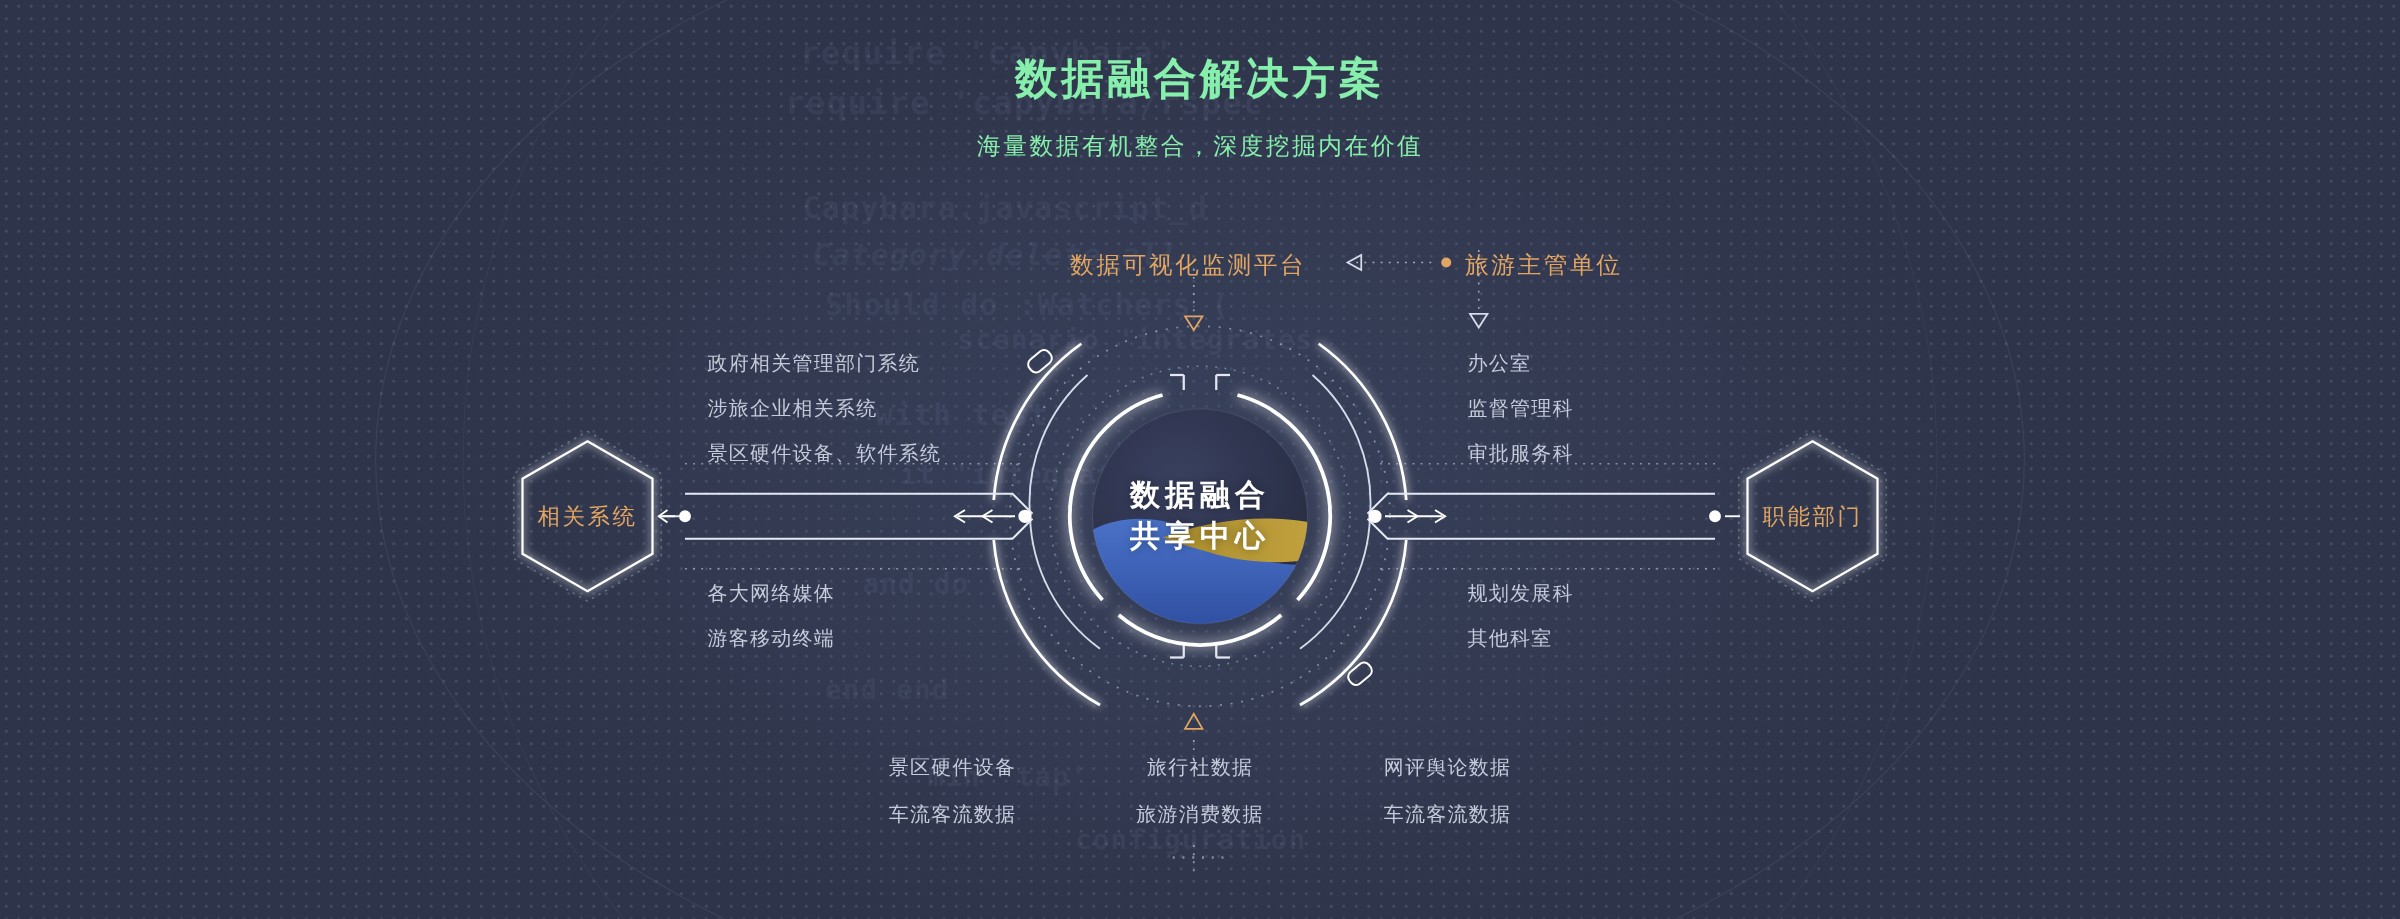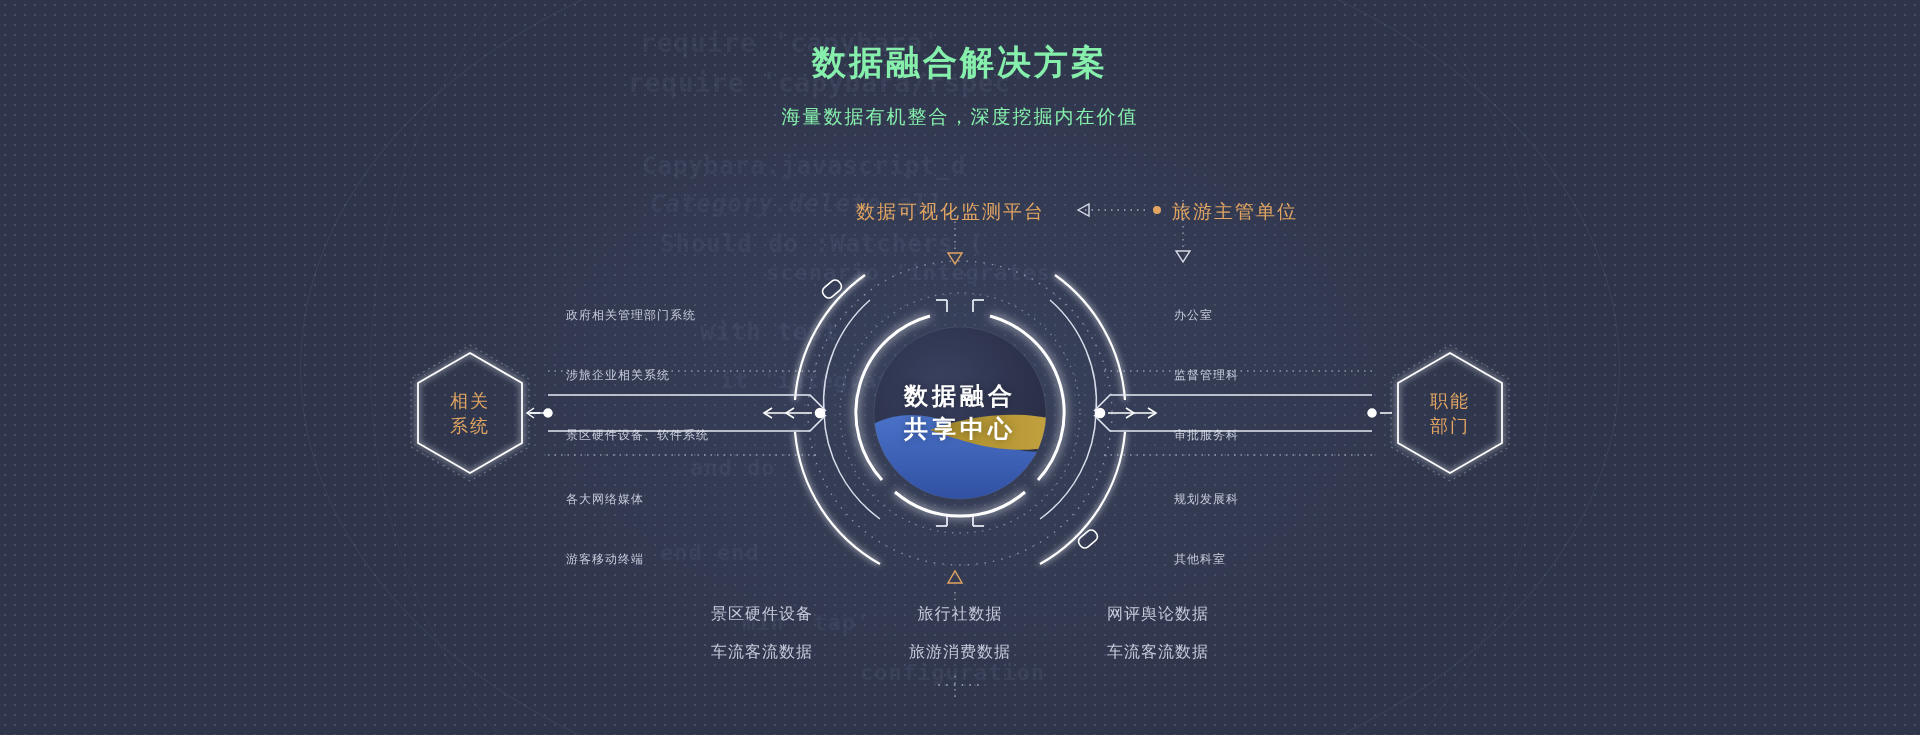--- a/index.html
+++ b/index.html
@@ -58,29 +58,29 @@
   #diagram{ position:absolute; inset:0; z-index:5; }
   .cjk{ font-family:"DejaVu Sans","Liberation Sans",sans-serif; }
 
   .orange-label{
     position:absolute; font-size:19px; color:#e2a562; letter-spacing:2px; white-space:nowrap;
   }
   .side-list{
     position:absolute; white-space:nowrap;
   }
   .side-list .row{
-    font-size:12px; color:#c6cbdb; letter-spacing:1px; line-height:36px; white-space:nowrap;margin-top:24px;
+    font-size:16px; color:#c6cbdb; letter-spacing:1px; line-height:36px; white-space:nowrap;
   }
   .side-list.right .row{ text-align:left; }
   .side-list.left .row{ text-align:left; }
 
   
   .hex-wrap{ position:absolute; width:110px; height:122px; }
   .hex-label{
-    position:absolute; inset:0; display:flex; flex-direction:column;
+    position:absolute; inset:0; display:flex; flex-direction:row;
     align-items:center; justify-content:center;
     color:#e2a562; font-size:18px; letter-spacing:2px; line-height:25px;
   }
 
   
   #bottom-data{ position:absolute; left:0; right:0; top:595px; text-align:center; }
   #bottom-data .drow{ display:flex; justify-content:center; gap:48px; line-height:38px; }
   #bottom-data .dcell{
     font-size:16px; color:#c6cbdb; letter-spacing:1px; width:150px; text-align:center;
   }

